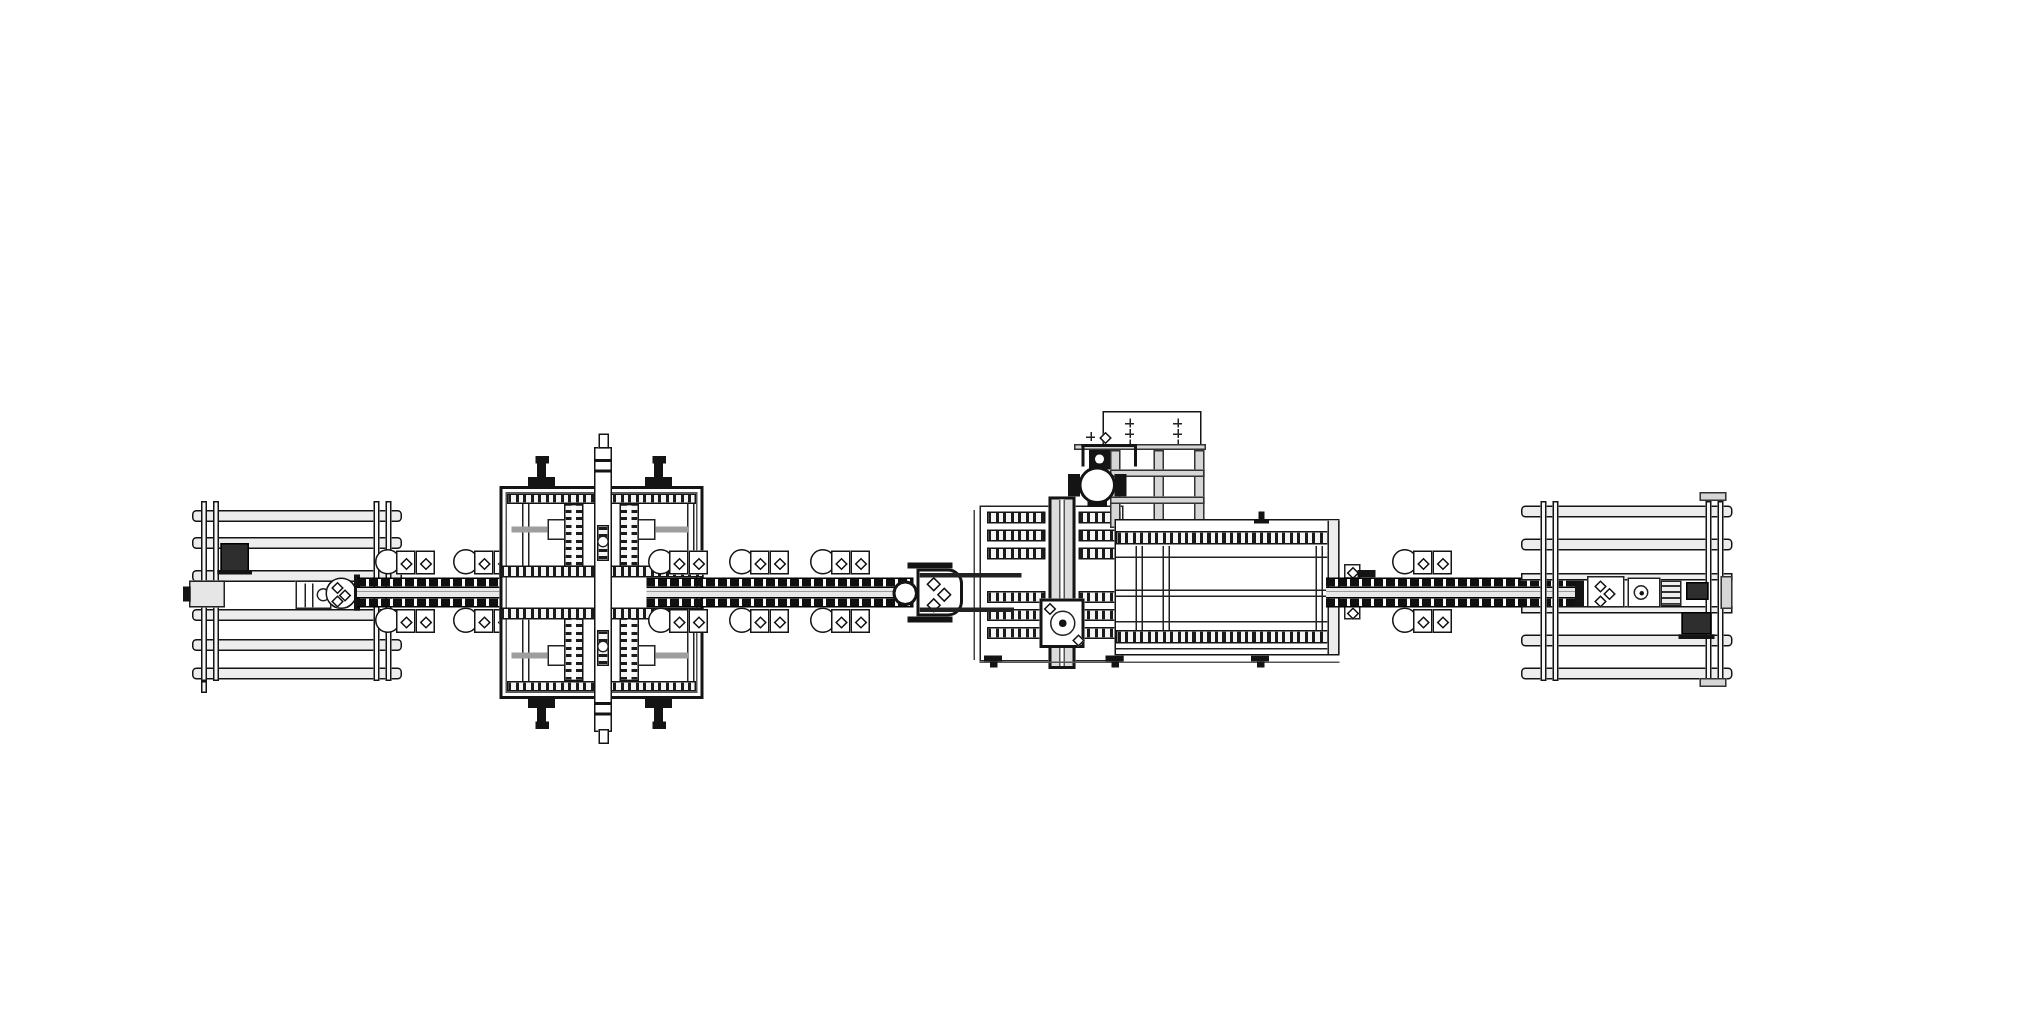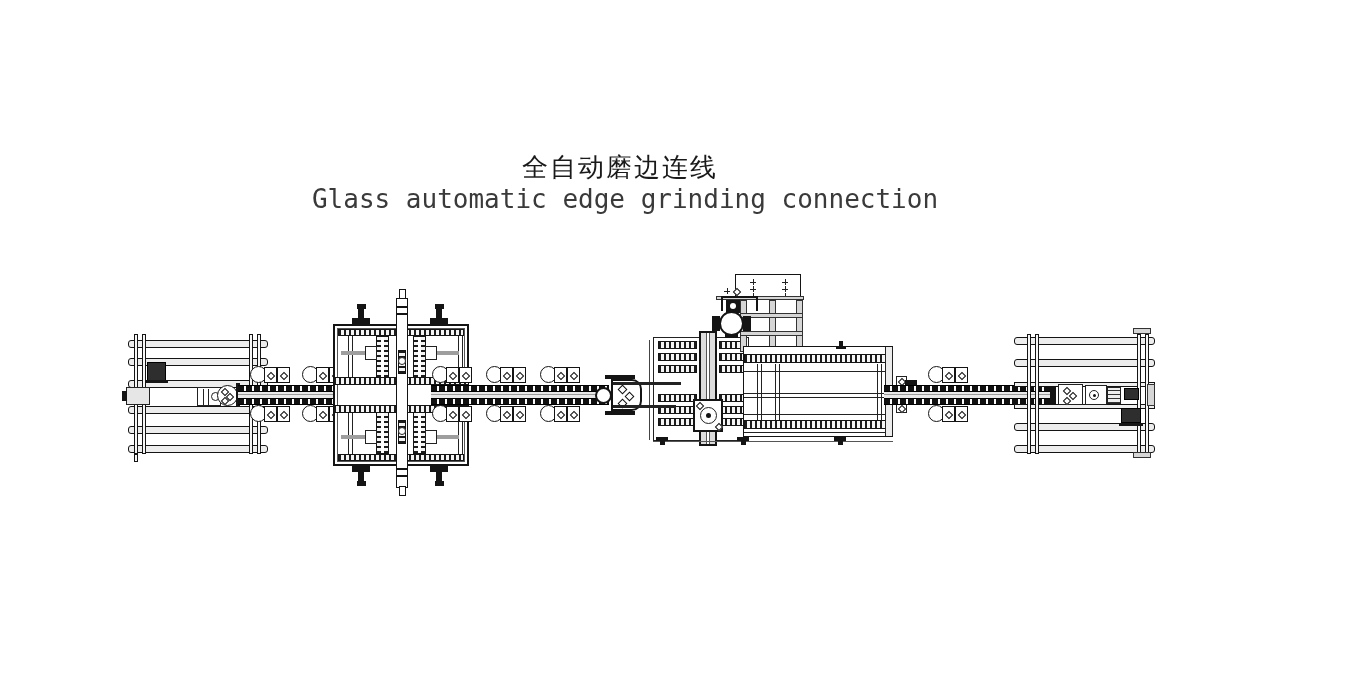--- a/index.html
+++ b/index.html
@@ -52,22 +52,20 @@
   .roller-pair .rp-s .diamond { left:3px; top:5px; }
   .slatstripe { position:absolute; left:4px; top:0; width:3px; height:100%; background:#fff; }
   .colstripe  { position:absolute; left:5px; top:0; width:4px; height:100%; background:#fff;
     border-left:1px solid #555; border-right:1px solid #555; box-sizing:border-box; }
 </style>
 </head>
 <body>
 
 <div id="canvas">
 
-  <div class="abs title-zh" style="left:400px;top:150px;width:440px;">全自动磨边连线</div>
-  <div class="abs title-en" style="left:280px;top:184px;width:690px;">Glass automatic edge grinding connection</div>
 
   <div>
     <div class="abs bar" style="left:128px;top:340px;width:140px;height:8px;"></div>
     <div class="abs bar" style="left:128px;top:358px;width:140px;height:8px;"></div>
     <div class="abs bar" style="left:128px;top:380px;width:140px;height:8px;"></div>
     <div class="abs bar" style="left:128px;top:406px;width:140px;height:8px;"></div>
     <div class="abs bar" style="left:128px;top:426px;width:140px;height:8px;"></div>
     <div class="abs bar" style="left:128px;top:445px;width:140px;height:8px;"></div>
     <div class="abs post" style="left:134px;top:334px;width:4px;height:120px;"></div>
     <div class="abs post" style="left:142px;top:334px;width:4px;height:120px;"></div>

